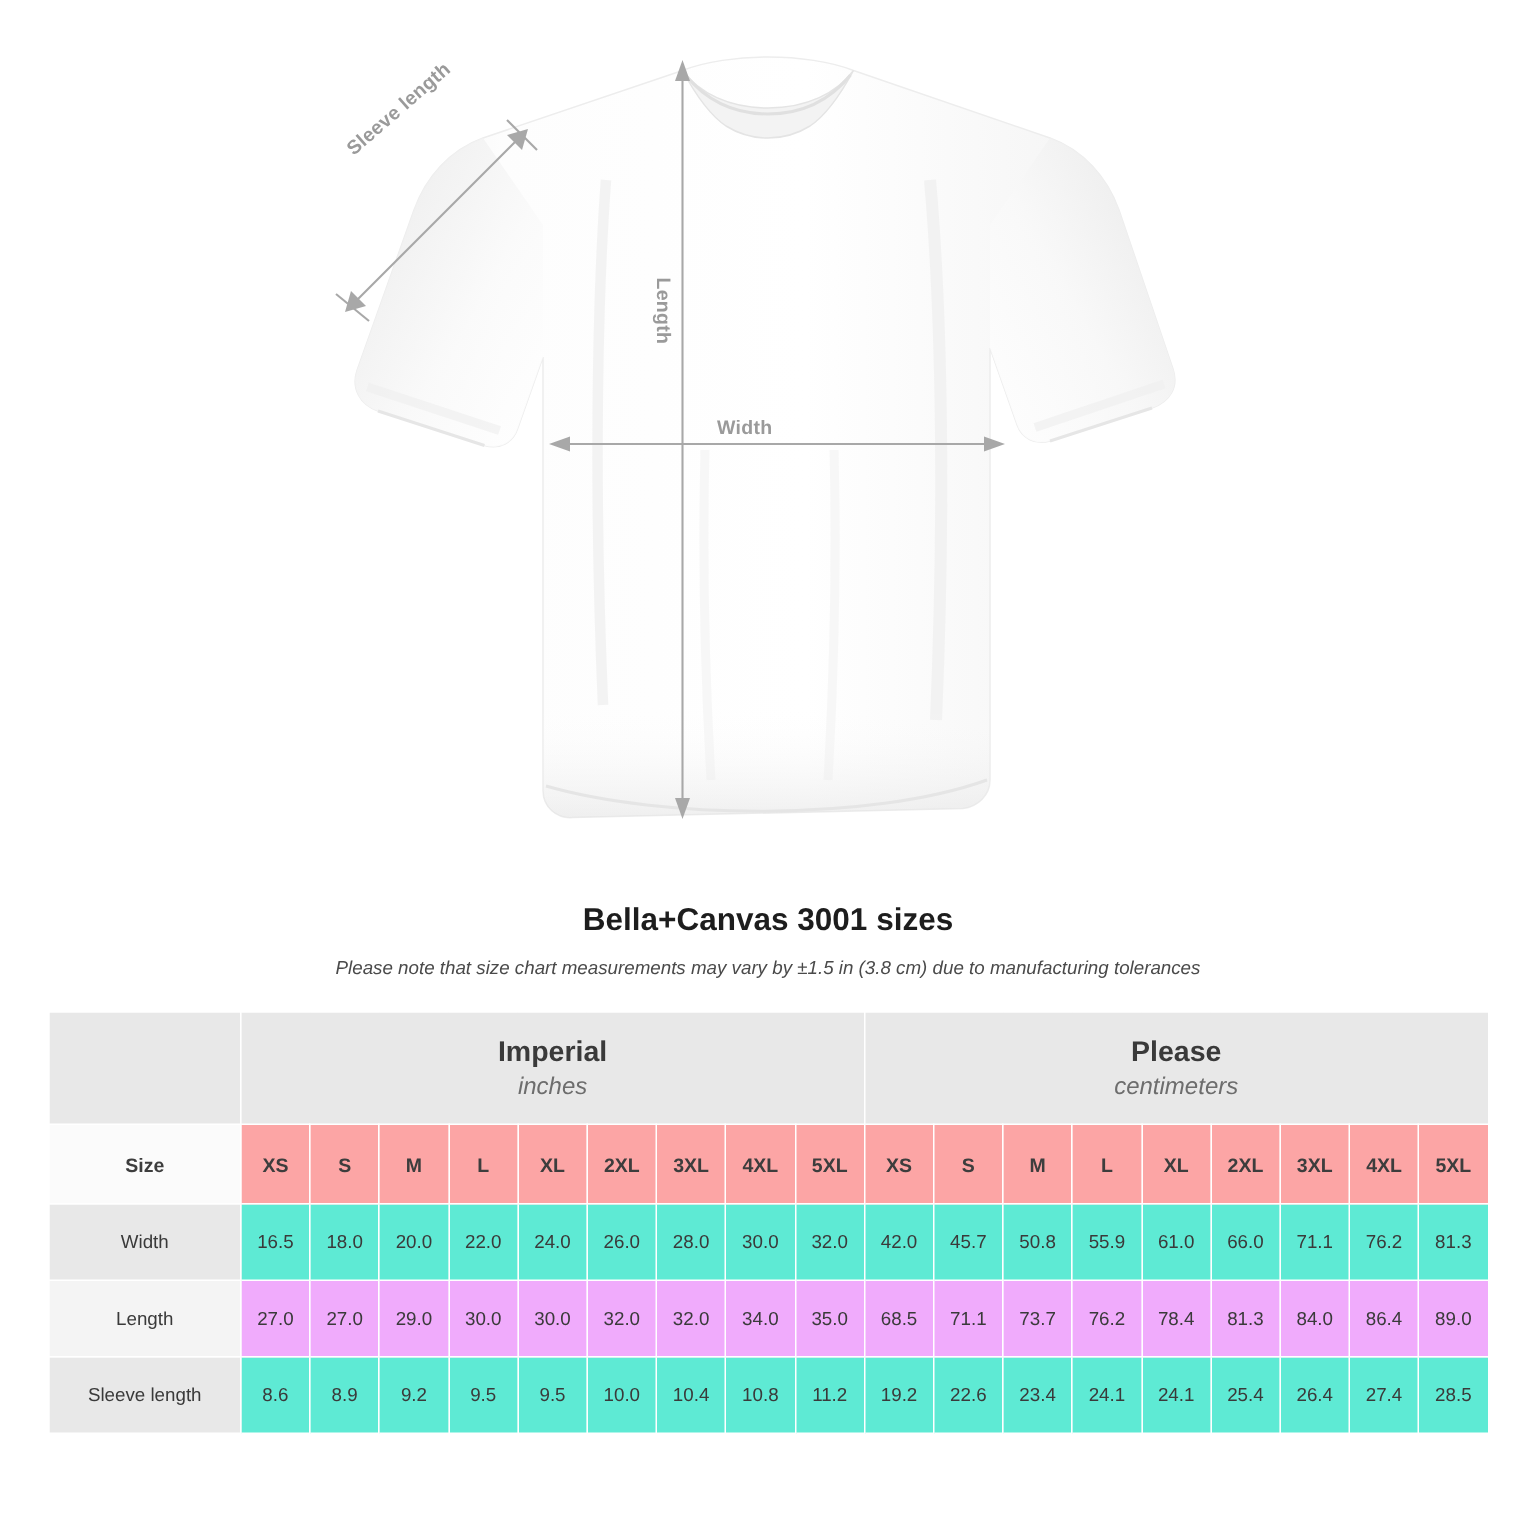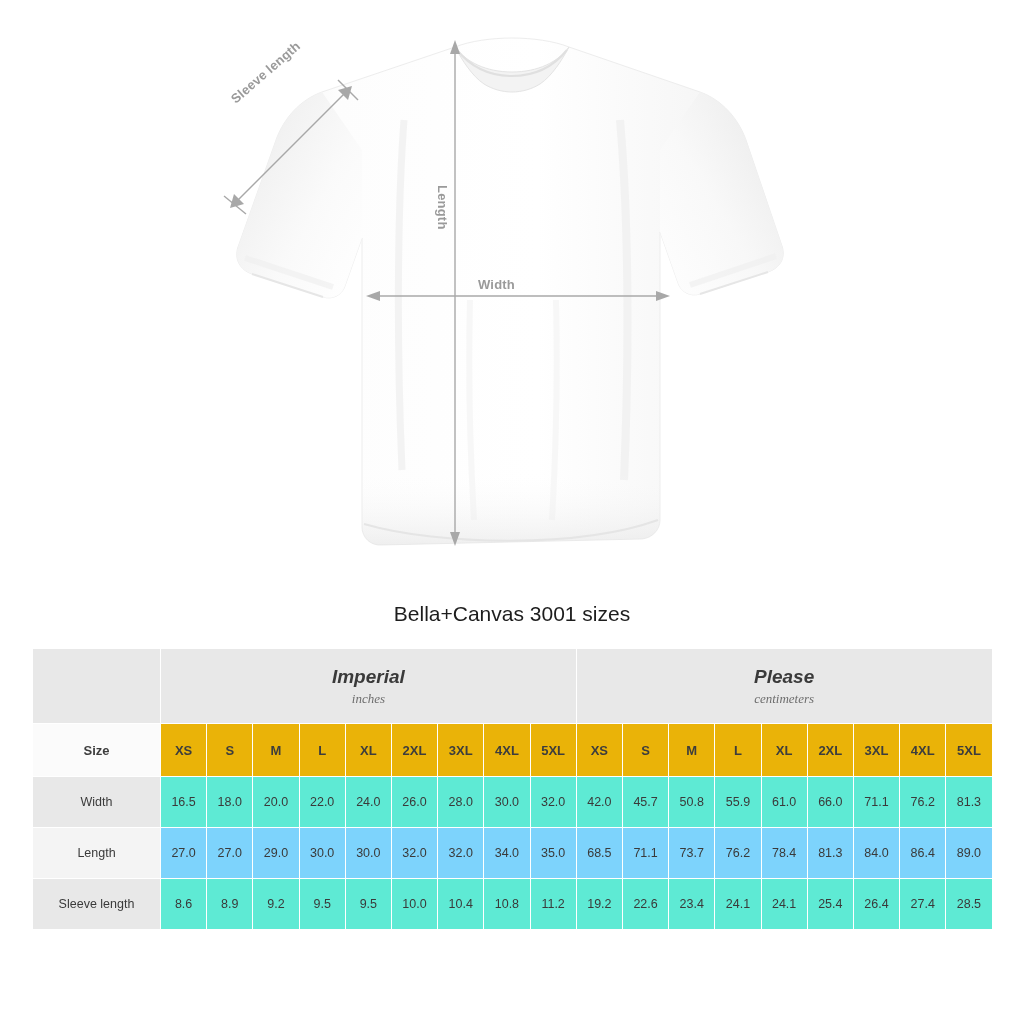--- a/index.html
+++ b/index.html
@@ -55,21 +55,21 @@
     top: 277px;
   }
 
   
   .title-block {
     text-align: center;
     margin-top: 22px;
   }
   .chart-title {
     font-size: 21px;
-    font-weight: normal;
+    font-weight: bold;
     color: #1d1d1d;
     margin: 0;
   }
   .chart-note {
     font-size: 12.5px;
     font-style: italic;
     color: #4a4a4a;
     margin: 12px 0 0 0;
   }
 
@@ -91,57 +91,55 @@
     color: #3a3a3a;
     font-weight: normal;
   }
   .unit-head {
     background: #e8e8e8;
     height: 72px;
     color: #5d5d5d;
   }
   .unit-head .unit-name {
     font-size: 19px;
-    font-style: italic;
     font-weight: bold;
     display: block;
     line-height: 1.25;
   }
   .unit-head .unit-sub {
-    font-size: 13px;
+    font-size: 16px;
     font-style: italic;
     display: block;
     color: #6d6d6d;
     margin-top: 2px;
-    font-family: Liberation Serif, serif;
   }
   .corner-cell {
     background: #e8e8e8;
   }
 
   tr.head-row td, tr.head-row th {
-    background: #eab308;
+    background: #fca5a5;
     height: 50px;
     font-weight: bold;
     color: #3d3d3d;
     font-size: 13px;
   }
   tr.head-row .rowlabel {
     background: #fbfbfb;
     margin-top: 19px;
   }
 
   tr.data-row td {
     height: 48px;
   }
   tr.row-alt td {
     background: #5eead4;
   }
   tr.row-plain td {
-    background: #7dd3fc;
+    background: #f0abfc;
   }
   .rowlabel {
     font-weight: bold;
     color: #3d3d3d;
     font-size: 13px;
   }
   tr.row-alt .rowlabel { background:#e8e8e8; }
   tr.row-plain .rowlabel { background:#f4f4f4; }
 </style>
 </head>
@@ -247,20 +245,21 @@
     </svg>
   </div>
 
   <div class="annot annot-sleeve">Sleeve length</div>
   <div class="annot annot-length">Length</div>
   <div class="annot annot-width">Width</div>
 </div>
 
 <div class="title-block">
   <h1 class="chart-title">Bella+Canvas 3001 sizes</h1>
+  <p class="chart-note">Please note that size chart measurements may vary by ±1.5 in (3.8 cm) due to manufacturing tolerances</p>
 </div>
 
 <div class="table-wrap">
   <table class="size-table">
     <colgroup>
       <col style="width:128px">
       <col span="18" style="width:46.2px">
     </colgroup>
     <tbody>
 

